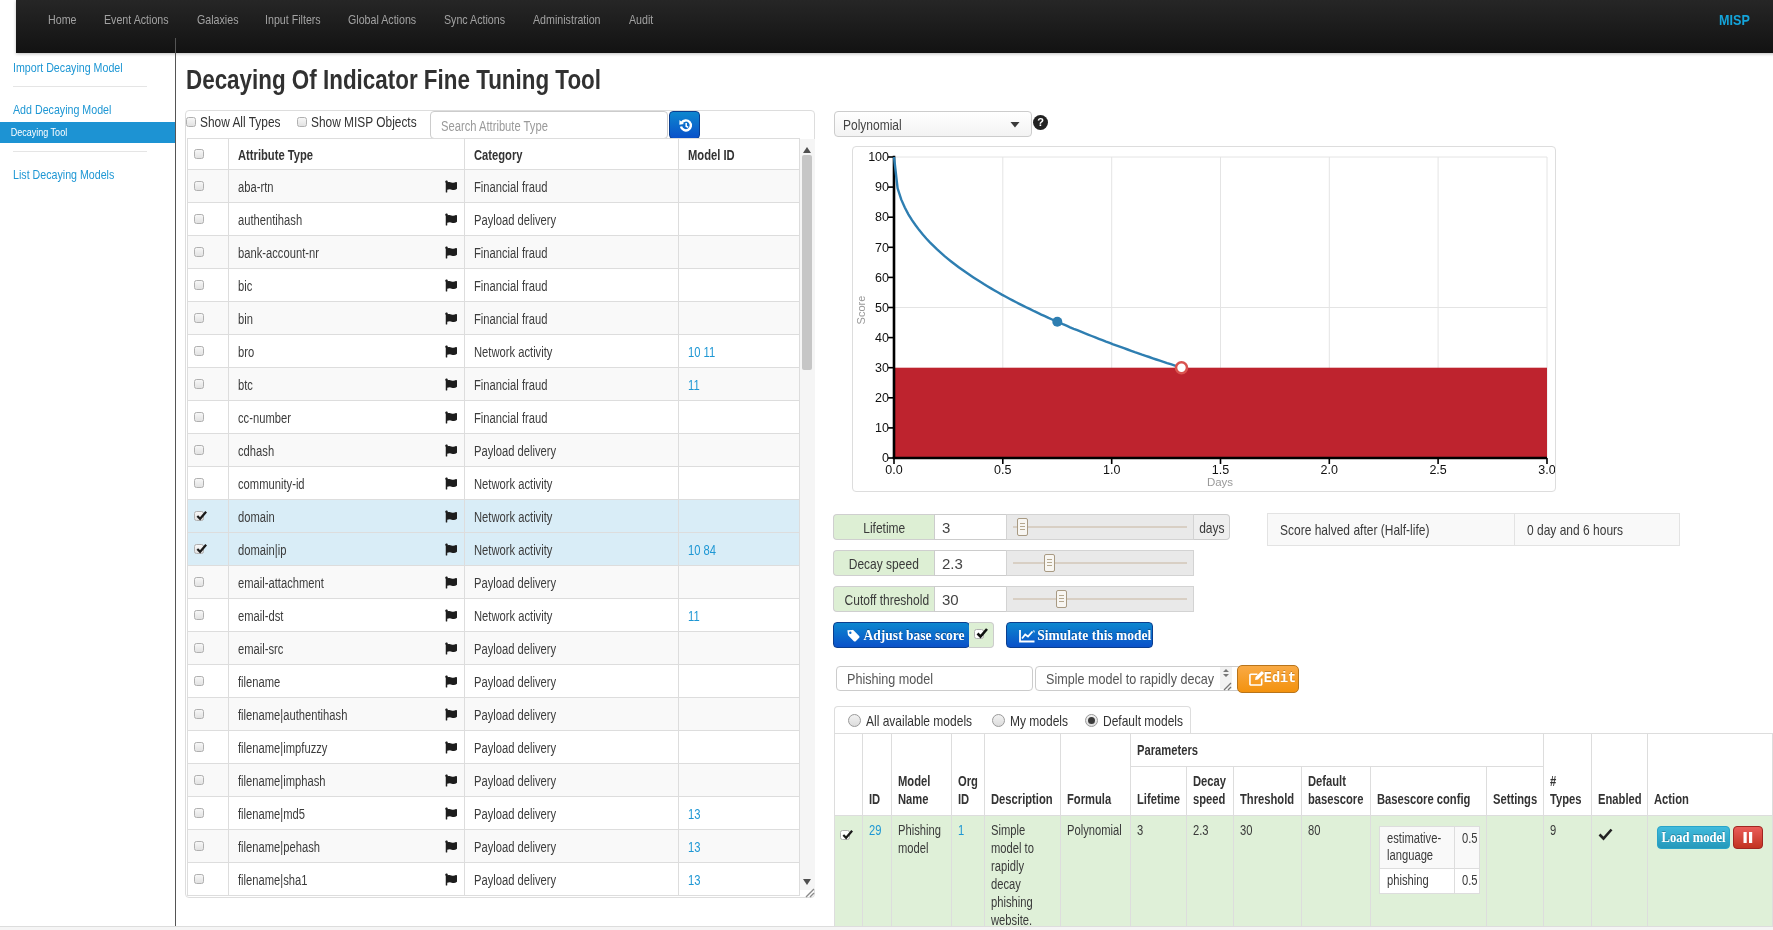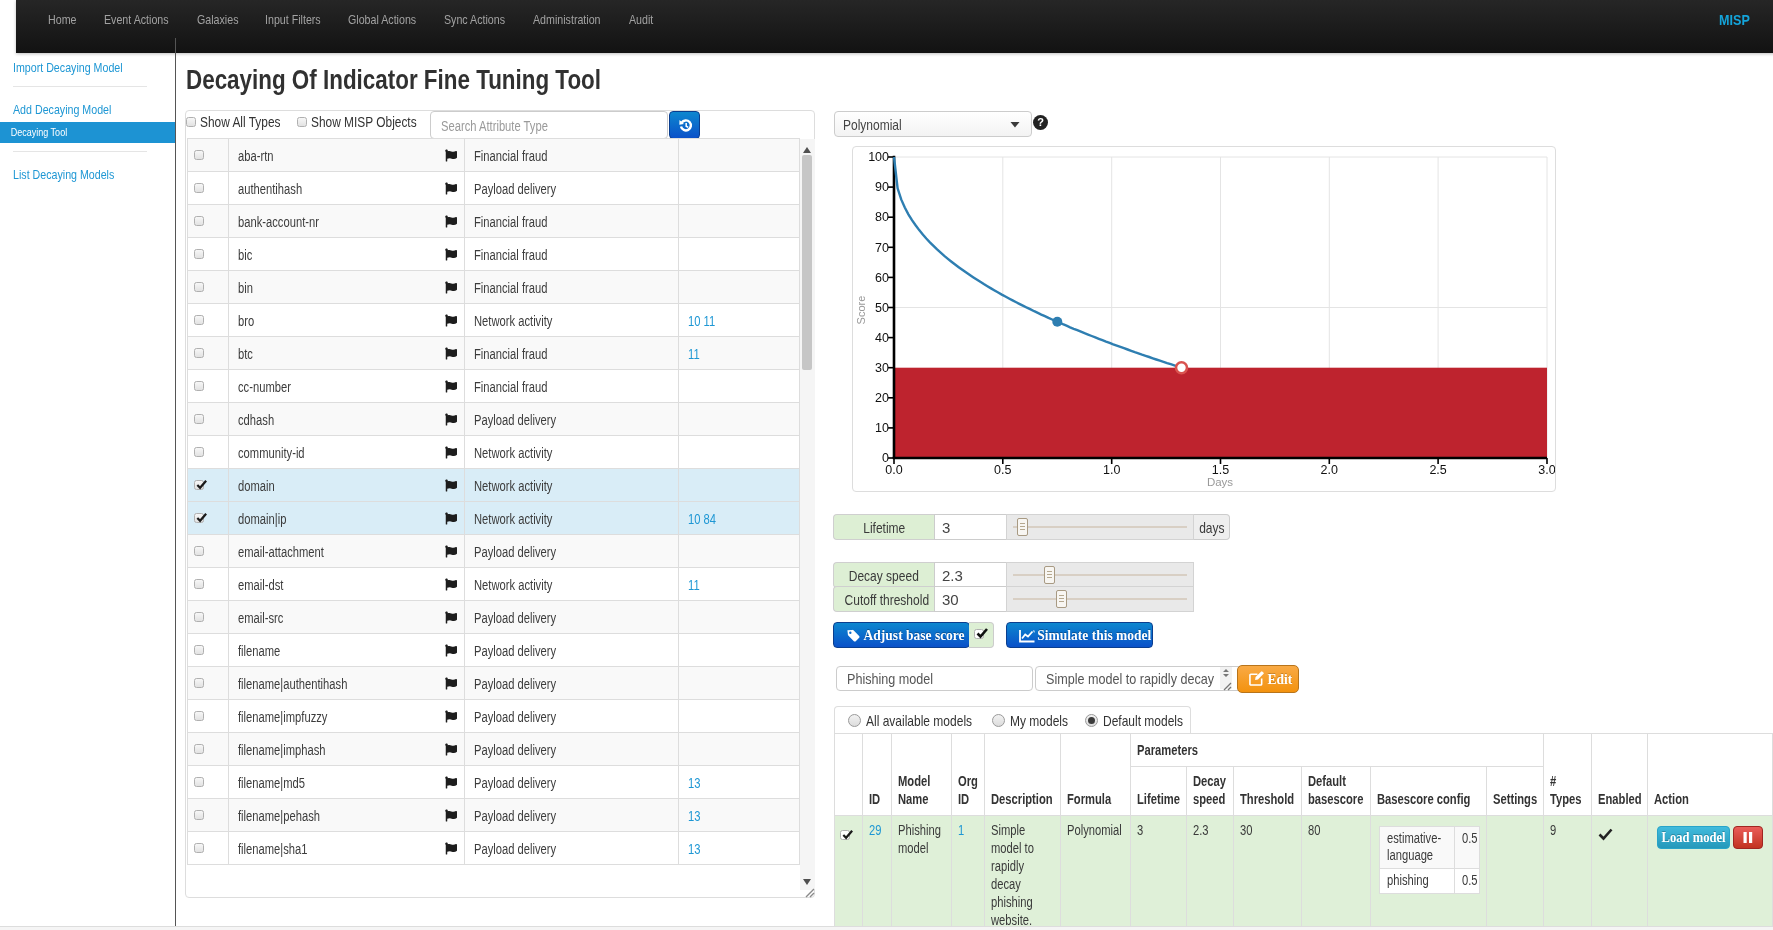--- a/index.html
+++ b/index.html
@@ -53,21 +53,21 @@
 .srow .lbl { position:absolute; left:0; top:0; width:100px; height:24px; border:1px solid #cfcfcf; border-right:none; border-radius:4px 0 0 4px; background:#ddefd4; color:#3a3a3a; font-size:15px; line-height:25px; text-align:center; }
 .srow .val { position:absolute; left:101px; top:0; width:64px; height:24px; border:1px solid #ccc; background:#fff; font-size:15px; line-height:25px; padding-left:7px; color:#444; }
 .srow .sld { position:absolute; left:173px; top:0; height:24px; border:1px solid #d3d3d3; background:#e9e9e9; }
 .srow .track { position:absolute; top:11px; height:2px; background:#d8cfc4; }
 .srow .handle { position:absolute; top:3px; width:9px; height:16px; background:#f8f6f2; border:1px solid #a89a83; border-radius:2px; }
 .srow .handle i { position:absolute; left:2px; width:5px; height:1px; background:#b5a88f; }
 .srow .days { position:absolute; left:361px; top:0; width:35px; height:24px; border:1px solid #ccc; border-left:none; border-radius:0 4px 4px 0; background:#eee; font-size:15px; line-height:25px; text-align:center; color:#3a3a3a; }
 
 .bbtn { position:absolute; height:24px; border:1px solid #0a3e8f; border-radius:4px; background:linear-gradient(#0d87cf,#0a51c9); color:#fff; font-family:"Liberation Serif", serif; font-weight:bold; font-size:15px; line-height:24px; text-align:center; text-shadow:0 -1px 0 rgba(0,0,0,.3); }
 #cbaddon { left:969px; top:622px; width:24px; height:24px; border:1px solid #ccc; border-left:none; border-radius:0 4px 4px 0; background:#ddefd4; }
-#editbtn { left:1237px; top:665px; width:60px; height:26px; border:1px solid #b8741a; border-radius:5px; background:linear-gradient(#f9aa45,#f3920e); color:#fff; font-family:Liberation Serif, serif; font-weight:bold; font-size:15px; line-height:26px; position:absolute; text-shadow:0 -1px 0 rgba(0,0,0,.2); }
+#editbtn { left:1237px; top:665px; width:60px; height:26px; border:1px solid #b8741a; border-radius:5px; background:linear-gradient(#f9aa45,#f3920e); color:#fff; font-family:Liberation Mono, monospace; font-weight:bold; font-size:15px; line-height:26px; position:absolute; text-shadow:0 -1px 0 rgba(0,0,0,.2); }
 #nameinput { left:836px; top:666px; width:185px; height:23px; border:1px solid #ccc; border-radius:4px; background:#fff; font-size:15px; line-height:24px; padding-left:10px; color:#555; }
 #descarea { left:1035px; top:666px; width:196px; height:23px; border:1px solid #ccc; border-radius:4px; background:#fff; font-size:15px; line-height:24px; padding-left:10px; color:#555; overflow:hidden; }
 
 #exptbl { left:1267px; top:513px; width:412px; border-collapse:collapse; font-size:15px; }
 #exptbl td { border:1px solid #e3e3e3; height:31px; padding-left:12px; color:#3a3a3a; }
 #exptbl tr:first-child td { background:#f9f9f9; }
 
 #radiobox { left:834px; top:706px; width:355px; height:27px; border:1px solid #ddd; border-bottom:none; border-radius:4px 4px 0 0; }
 .radio { position:absolute; width:11px; height:11px; border:1px solid #9a9a9a; border-radius:50%; background:linear-gradient(#f2f2f2,#dcdcdc); }
 .radio.on i { position:absolute; left:2px; top:2px; width:7px; height:7px; border-radius:50%; background:#3b3b3b; }
@@ -121,20 +121,28 @@
   </svg>
 </span>
 <table id="tbl1" class="abs">
 <colgroup>
       <col style="width:41px">
       <col style="width:235px">
       <col style="width:213px">
       <col style="width:121px">
     </colgroup>
 <tbody>
+      <tr>
+        <th class="c1">
+          <span class="cb" style="left:6px; top:10px;"></span>
+        </th>
+        <th class="c2"><span class="t">Attribute Type</span></th>
+        <th class="c3"><span class="t">Category</span></th>
+        <th class="c4" style="color:#333;"><span class="t">Model ID</span></th>
+      </tr>
 <tr class="str">
         <td class="c1">
           <span class="cb" style="left:6px; top:11px;"></span>
         </td>
         <td class="c2"><span class="t">aba-rtn</span><svg class="flag" width="12" height="13" viewBox="0 0 512 512">
             <path fill="#1d1d1d" d="M349.6 98.8C296 98.8 251.7 64 184.3 64c-25 0-47.3 4.4-68 12a56 56 0 0 0 3.5-23.6C118.1 24 94.8 1.2 66.3 0 34.3-1.3 8 24.3 8 56c0 19 9.5 35.8 24 46V488c0 13.3 10.7 24 24 24h16c13.3 0 24-10.7 24-24v-94.4c28.3-12 63.6-22.1 114.4-22.1 53.6 0 97.8 34.8 165.2 34.8 48.2 0 86.7-16.3 122.5-40.9 6.8-4.7 13.9-14.6 13.9-25.1v-243.1c0-23.4-24.3-38.9-45.5-29-34.3 15.9-76.5 31.8-117 31.8z"></path>
           </svg></td>
         <td class="c3"><span class="t">Financial fraud</span></td>
         <td class="c4"></td>
       </tr>
@@ -432,21 +440,21 @@
   <span class="sld" style="width:186px;">
       <i class="track" style="left:6px; width:174px;"></i>
       <span class="handle" style="left:10px;">
         <i style="top:4px;"></i>
         <i style="top:7px;"></i>
         <i style="top:10px;"></i>
       </span>
     </span>
   <span class="days"><span class="tc">days</span></span>
 </div>
-<div class="srow" style="top:550px; width:348px;margin-top:12px;">
+<div class="srow" style="top:550px; width:348px;">
   <span class="lbl"><span class="tc">Decay speed</span></span>
     <span class="val">2.3</span>
   <span class="sld" style="width:186px;">
       <i class="track" style="left:6px; width:174px;"></i>
       <span class="handle" style="left:37px;">
         <i style="top:4px;"></i>
         <i style="top:7px;"></i>
         <i style="top:10px;"></i>
       </span>
     </span>
@@ -496,20 +504,24 @@
   </svg>
 <div id="editbtn">
   <svg width="15" height="15" viewBox="0 0 16 16" style="position:absolute; left:11px; top:5px;">
       <path d="M13.5 8 V14 a1 1 0 0 1 -1 1 H2 a1 1 0 0 1 -1-1 V4.5 a1 1 0 0 1 1-1 H9" stroke="#fff" stroke-width="1.7" fill="none"></path>
       <path d="M7 6.5 L12.8 0.7 a0.9 0.9 0 0 1 1.6 0 l0.9 0.9 a0.9 0.9 0 0 1 0 1.6 L9.5 9 L6.5 9.7 z" fill="#fff"></path>
     </svg>
   <span class="abs" style="left:24px; right:0; text-align:center;"><span class="ts">Edit</span></span>
 </div>
 <table id="exptbl" class="abs">
 <tbody>
+<tr>
+        <td><span class="t">Score halved after (Half-life)</span></td>
+        <td><span class="t">0 day and 6 hours</span></td>
+      </tr>
 </tbody>
   </table>
 <div id="radiobox" class="abs"></div>
 <span class="radio abs" style="left:848px; top:714px;"></span>
 <span class="rlbl abs" style="left:866px; top:712px;"><span class="t">All available models</span></span>
 <span class="radio abs" style="left:992px; top:714px;"></span>
 <span class="rlbl abs" style="left:1010px; top:712px;"><span class="t">My models</span></span>
 <span class="radio on abs" style="left:1085px; top:714px;">
     <i></i>
   </span>

